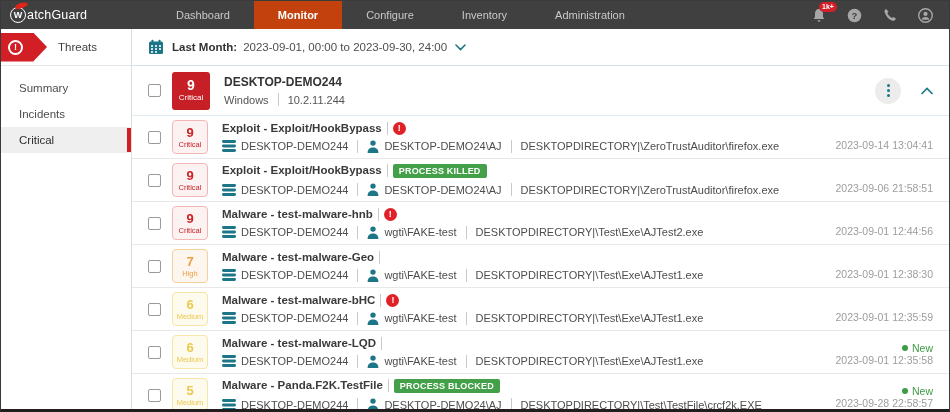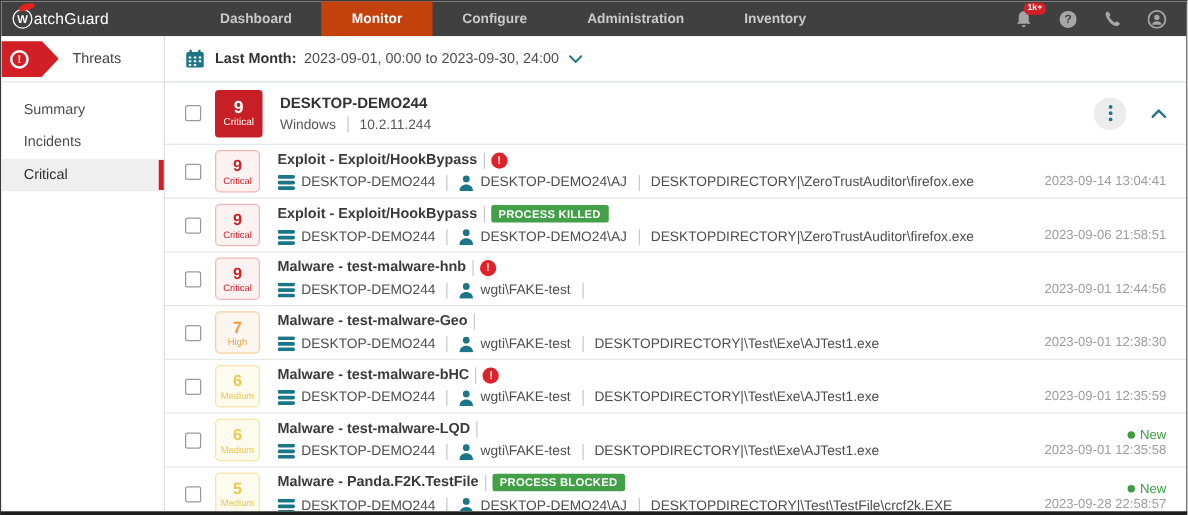--- a/index.html
+++ b/index.html
@@ -10,21 +10,21 @@
 
   
   .navbar { height:28px; background:#404040; display:flex; align-items:center; flex-shrink:0; }
   .brand { display:flex; align-items:center; margin-left:9px; position:relative; min-width:90px; cursor:pointer; }
   .brand-swoosh { position:absolute; top:-4px; left:5px; width:13px; height:5px; background:#e2231a;
                   border-radius:60% 60% 60% 0; transform:rotate(-14deg); }
   .brand-w { width:16px; height:16px; border:1.5px solid #fff; border-radius:50%; color:#fff; font-weight:bold;
              font-size:9px; display:flex; align-items:center; justify-content:center; flex-shrink:0; }
   .brand-text { color:#fff; font-weight:normal; font-size:12.5px; margin-left:1px; letter-spacing:.2px; }
   .nav-items { display:flex; margin-left:52px; height:100%; }
-  .nav-item { padding:0 24px; line-height:28px; font-size:11px; color:#c9c9c9; cursor:pointer; white-space:nowrap;font-weight:bold; }
+  .nav-item { padding:0 24px; line-height:28px; font-size:11px; color:#c9c9c9; cursor:pointer; white-space:nowrap; }
   .nav-item.active { background:#c2410c; color:#fff; font-weight:bold; }
   .nav-icons { margin-left:auto; display:flex; align-items:center; gap:21px; margin-right:16px; }
   .nav-icon { position:relative; cursor:pointer; display:flex; align-items:center; }
   .notif-badge { position:absolute; top:-6px; left:7px; background:#d21f28; color:#fff; font-size:7px;
                  font-weight:bold; padding:1px 3px; border-radius:7px; line-height:8px; }
 
   
   .app-body { display:flex; flex:1; min-height:0; }
   .sidebar { width:131px; border-right:1px solid #dedede; background:#fff; flex-shrink:0;
              display:flex; flex-direction:column; }
@@ -69,21 +69,21 @@
   .rows { flex:1; overflow:hidden; }
   .threat-row { height:43px; display:flex; align-items:center; padding:0 16px; border-bottom:1px solid #e8e8e8; }
   .sev-outline { width:36px; height:34px; border-radius:4px; border:1px solid; margin-left:11px; flex-shrink:0;
                  display:flex; flex-direction:column; align-items:center; justify-content:center; }
   .sev-outline .num { font-size:13px; font-weight:bold; line-height:14px; }
   .sev-outline .lbl { font-size:7.5px; line-height:9px; }
   .sev-critical { border-color:#f2b6b6; background:#fdf2f2; color:#c92227; }
   .sev-high     { border-color:#f6cf9e; background:#fdf6ee; color:#ee9d43; }
   .sev-medium   { border-color:#f6e5a6; background:#fdfaee; color:#ecc94e; }
   .row-main { margin-left:14px; flex:1; min-width:0; }
-  .row-line1 { display:flex; align-items:center; gap:5px; }
+  .row-line1 { display:flex; gap:5px; }
   .row-title { font-size:11.5px; font-weight:bold; color:#3a3a3a; white-space:nowrap; }
   .alert-icon { width:13px; height:13px; border-radius:50%; background:#e02128; color:#fff; font-size:9px;
                 font-weight:bold; text-align:center; line-height:13px; flex-shrink:0; }
   .action-badge { background:#43a049; color:#fff; font-size:9px; font-weight:bold; padding:2px 6px;
                   border-radius:2px; letter-spacing:.2px; white-space:nowrap; }
   .row-line2 { display:flex; align-items:center; gap:9px; margin-top:5px; font-size:11px; color:#4d4d4d;
                white-space:nowrap; overflow:hidden; }
   .ent { display:flex; align-items:center; gap:5px; }
   .row-right { margin-left:12px; align-self:stretch; display:flex; flex-direction:column; align-items:flex-end;
                justify-content:flex-end; padding:7px 0; flex-shrink:0; }
@@ -99,22 +99,22 @@
   <div class="navbar">
     <div class="brand">
       <span class="brand-swoosh"></span>
       <span class="brand-w">W</span>
       <span class="brand-text">atchGuard</span>
     </div>
     <div class="nav-items">
         <div class="nav-item">Dashboard</div>
         <div class="nav-item active">Monitor</div>
         <div class="nav-item">Configure</div>
+        <div class="nav-item">Inventory</div>
         <div class="nav-item">Administration</div>
-        <div class="nav-item">Inventory</div>
       </div>
     <div class="nav-icons">
       <div class="nav-icon">
         <svg width="14" height="15" viewBox="0 0 14 15">
           <path d="M7 1 C4.5 1 3 3 3 5.5 L3 9 L1.6 11 L12.4 11 L11 9 L11 5.5 C11 3 9.5 1 7 1 Z" fill="#a6a6a6"></path>
           <path d="M5.5 12.2 a1.5 1.5 0 0 0 3 0 Z" fill="#a6a6a6"></path>
         </svg>
         <span class="notif-badge">1k+</span>
       </div>
       <div class="nav-icon">
@@ -308,20 +308,21 @@
                   </span>
                   <span class="vdiv"></span>
                   <span class="ent">
                     <svg width="12" height="13" viewBox="0 0 12 13">
                       <circle cx="6" cy="3.1" r="2.7" fill="#1c7687"></circle>
                       <path d="M0.6 13 C0.6 9.3 3 7.6 6 7.6 C9 7.6 11.4 9.3 11.4 13 Z" fill="#1c7687"></path>
                     </svg>
                     <span>wgti\FAKE-test</span>
                   </span>
                   <span class="vdiv"></span>
+                  <span>DESKTOPDIRECTORY|\Test\Exe\AJTest2.exe</span>
                 </div>
               </div>
               <div class="row-right">
                 <span class="timestamp">2023-09-01 12:44:56</span>
               </div>
             </div>
             <div class="threat-row">
               <span class="checkbox"></span>
               <div class="sev-outline sev-high">
                 <span class="num">7</span>

